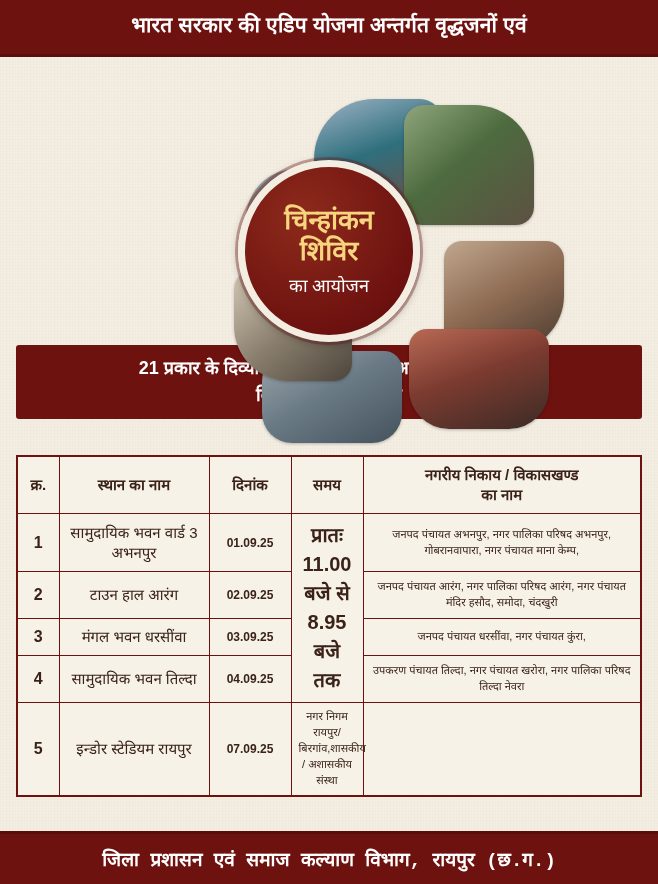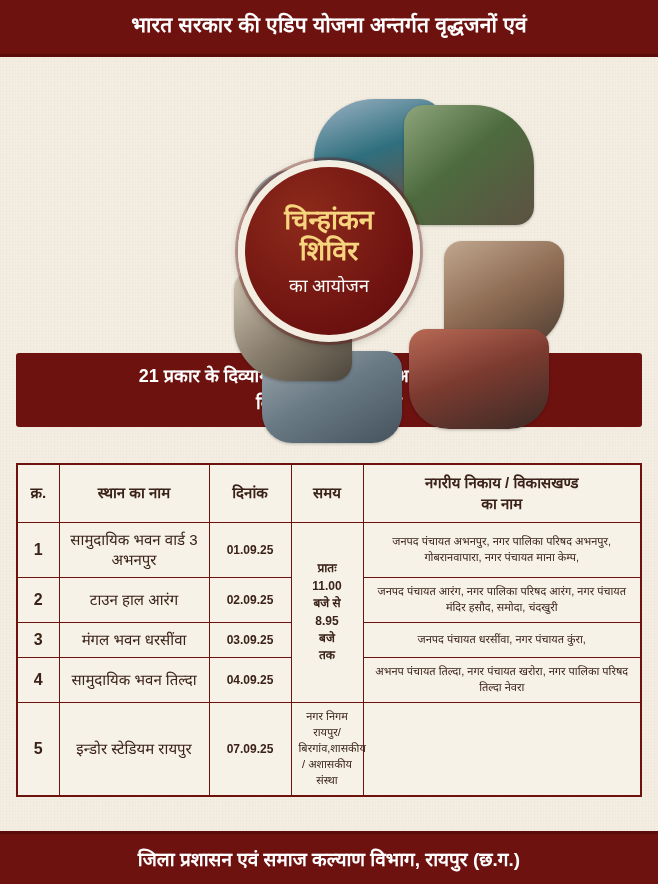--- a/index.html
+++ b/index.html
@@ -145,33 +145,34 @@
   }
   td { padding: 7px 4px; font-size: 14px; }
   .col-sr { width: 42px; }
   .col-place { width: 150px; }
   .col-date { width: 82px; }
   .col-time { width: 72px; }
   .col-body { width: auto; }
   .cell-sr { font-size: 16px; font-weight: bold; }
   .cell-place { font-size: 15px; font-weight: normal; line-height: 1.35; }
   .cell-date { font-size: 12px; font-weight: bold; }
-  .cell-time { font-size: 12px; font-weight: bold; line-height: 1.45; }
+  .cell-time { font-size: 20px; font-weight: bold; line-height: 1.45; }
   .cell-body { font-size: 11px; line-height: 1.45; text-align: center; padding: 6px 7px; }
 
   
   .footer {
     margin-top: 10px;
     background: #6e1210;
     color: #ffffff;
     text-align: center;
     padding: 12px 10px;
     font-size: 19px;
     font-weight: bold;
     border-top: 3px solid #5a0d0b;
+    font-family: Liberation Mono, monospace;
   }
 </style>
 </head>
 <body>
 
 <div class="poster">
  <div class="content">
 
   <div class="header">
     <div class="header-line">भारत सरकार की एडिप योजना अन्तर्गत वृद्धजनों एवं</div>
@@ -244,21 +245,21 @@
         <tr>
           <td class="cell-sr">3</td>
           <td class="cell-place">मंगल भवन धरसींवा</td>
           <td class="cell-date">03.09.25</td>
           <td class="cell-body">जनपद पंचायत धरसींवा, नगर पंचायत कुंरा,</td>
         </tr>
         <tr>
           <td class="cell-sr">4</td>
           <td class="cell-place">सामुदायिक भवन तिल्दा</td>
           <td class="cell-date">04.09.25</td>
-          <td class="cell-body">अभनप पंचायत तिल्दा, नगर पंचायत खरोरा, नगर पालिका परिषद तिल्दा नेवरा</td>
+          <td class="cell-body">उपकरण पंचायत तिल्दा, नगर पंचायत खरोरा, नगर पालिका परिषद तिल्दा नेवरा</td>
         </tr>
         <tr>
           <td class="cell-sr">5</td>
           <td class="cell-place">इन्डोर स्टेडियम रायपुर</td>
           <td class="cell-date">07.09.25</td>
           <td class="cell-body">नगर निगम रायपुर/ बिरगांव,शासकीय / अशासकीय संस्था</td>
         </tr>
       </tbody>
     </table>
   </div>

